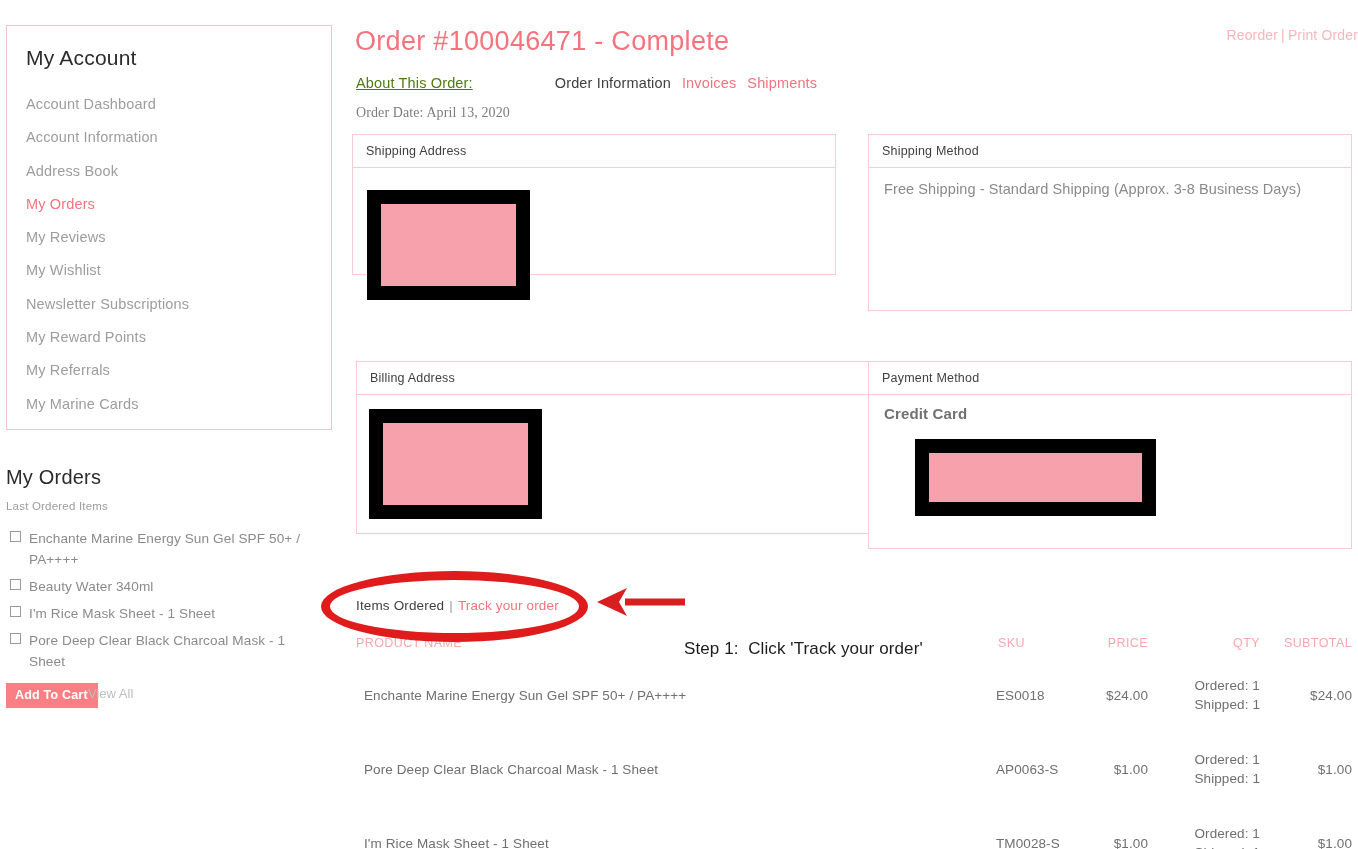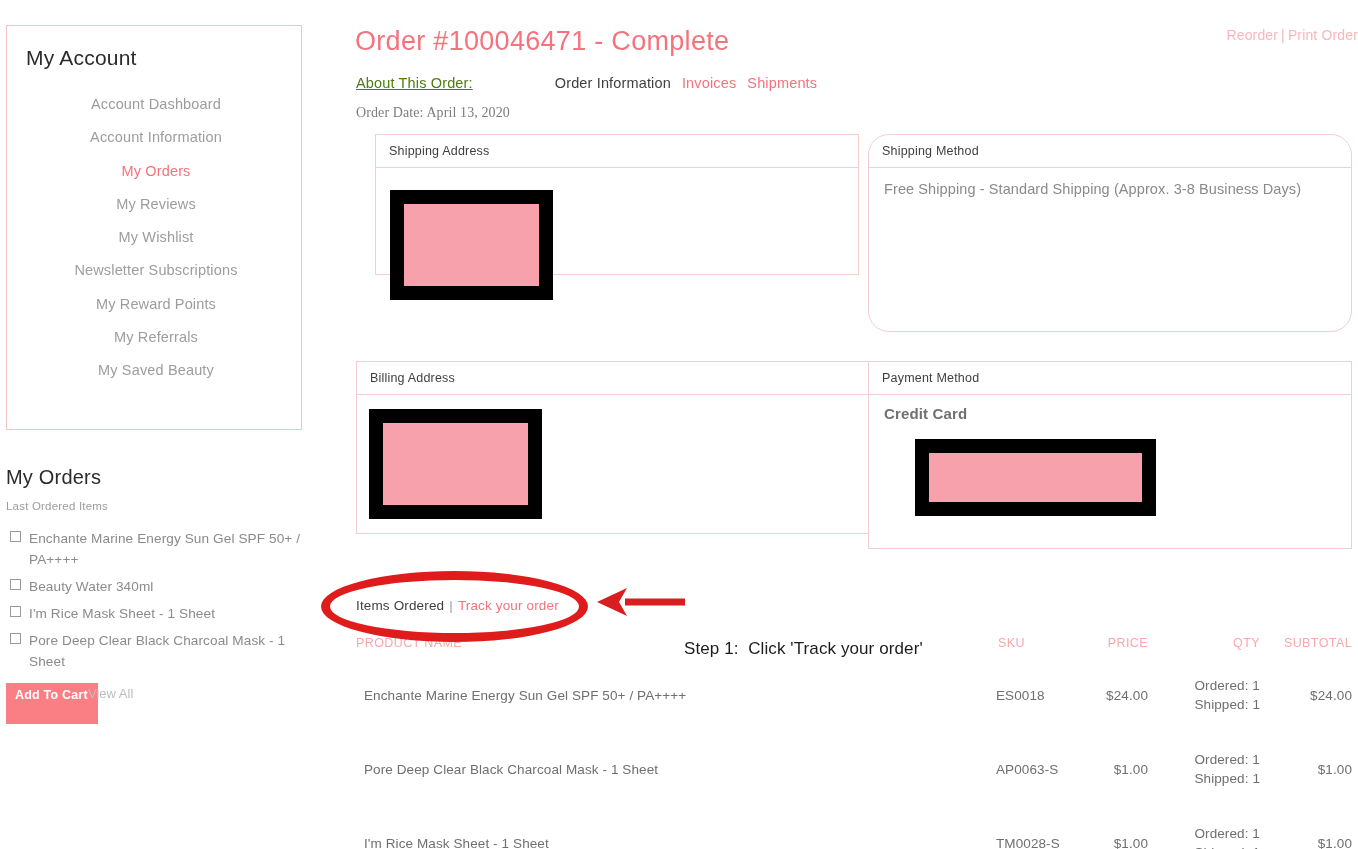--- a/index.html
+++ b/index.html
@@ -13,24 +13,23 @@
     position: relative;
     overflow: hidden;
     font-family: "Liberation Sans", sans-serif;
     color: #575757;
   }
 
   
   #sidebar-account-box {
     position: absolute;
     left: 6px; top: 25px;
-    width: 296px; height: 405px;
+    width: 326px; height: 405px;
     border: 1px solid #f2c4c7;
     background: #fff;
-    text-align: center;
   }
   #account-title {
     position: absolute;
     left: 19px; top: 20px;
     font-size: 21px;
     color: #2b2b2b;
     font-weight: 400;
     letter-spacing: .2px;
   }
   .nav-list {
@@ -92,21 +91,21 @@
   #addtocart-button {
     position: absolute;
     left: 6px; top: 683px;
     background: #f97f84;
     color: #ffffff;
     border: none;
     font-family: "Liberation Sans", sans-serif;
     font-size: 12.5px;
     font-weight: 700;
     letter-spacing: .2px;
-    padding: 5px 10px 22px 9px;
+    padding: 5px 10px 6px 9px;
     cursor: pointer;
   }
   #viewall-link {
     position: absolute;
     left: 88px; top: 686px;
     font-size: 13px;
     color: #bdbdbd;
     cursor: pointer;
   }
 
@@ -167,22 +166,22 @@
     color: #3f3f3f;
     letter-spacing: .2px;
   }
   .panel .panel-body {
     position: relative;
     padding: 13px 15px;
     font-size: 14px;
     color: #8a8a8a;
     letter-spacing: .1px;
   }
-  #panel-shipping-address { left: 375px; top: 134px; width: 484px; height: 141px; }
-  #panel-shipping-method  { left: 868px; top: 134px; width: 484px; height: 198px; border-radius: 21px; }
+  #panel-shipping-address { left: 352px; top: 134px; width: 484px; height: 141px; }
+  #panel-shipping-method  { left: 868px; top: 134px; width: 484px; height: 177px; }
   #panel-billing-address  { left: 356px; top: 361px; width: 549px; height: 173px; }
   #panel-payment-method   { left: 868px; top: 361px; width: 484px; height: 188px; }
 
   .redact {
     background: #f7a1ac;
     border: 14px solid #000000;
     display: block;
   }
   #redact-shipping { position: absolute; left: 14px; top: 22px; width: 163px; height: 110px; }
   #redact-billing  { position: absolute; left: 12px; top: 14px; width: 173px; height: 110px; }
@@ -276,27 +275,28 @@
   #items-table th.c-sku { text-align: left; padding-left: 2px; }
 </style>
 </head>
 <body>
 
 <div id="sidebar-account-box">
   <div id="account-title">My Account</div>
   <ul class="nav-list" id="account-nav">
       <li>Account Dashboard</li>
       <li>Account Information</li>
+      <li>Address Book</li>
       <li class="active">My Orders</li>
       <li>My Reviews</li>
       <li>My Wishlist</li>
       <li>Newsletter Subscriptions</li>
       <li>My Reward Points</li>
       <li>My Referrals</li>
-      <li>My Saved Beauty</li>
+      <li>My Marine Cards</li>
     </ul>
 </div>
 
 <div id="orders-heading">My Orders</div>
 <div id="last-ordered-label">Last Ordered Items</div>
 <ul id="last-ordered-list">
     <li><span class="cb"></span><span>Enchante Marine Energy Sun Gel SPF 50+ / PA++++</span></li>
     <li><span class="cb"></span><span>Beauty Water 340ml</span></li>
     <li><span class="cb"></span><span>I'm Rice Mask Sheet - 1 Sheet</span></li>
     <li><span class="cb"></span><span>Pore Deep Clear Black Charcoal Mask - 1 Sheet</span></li>

